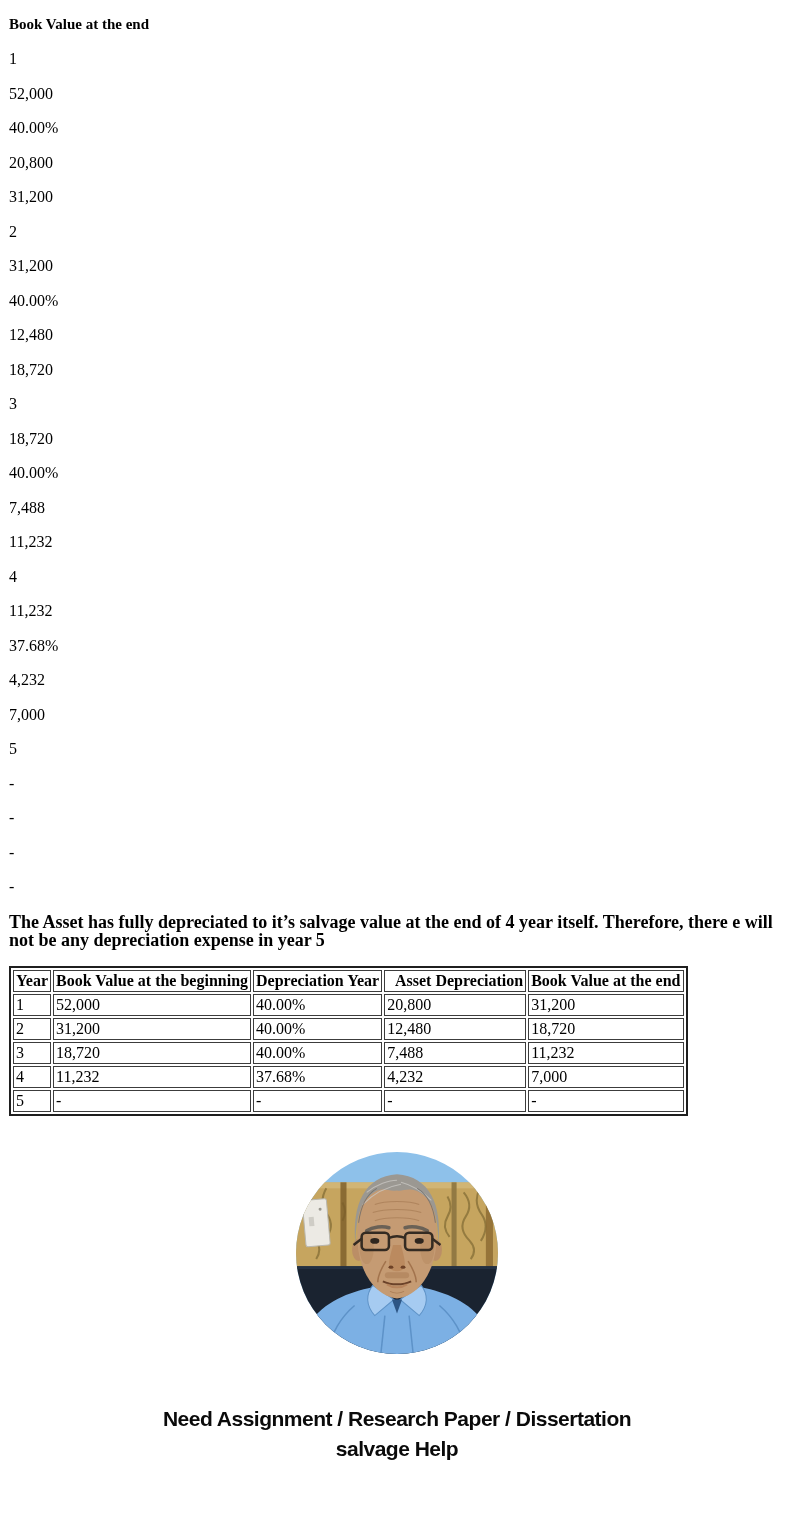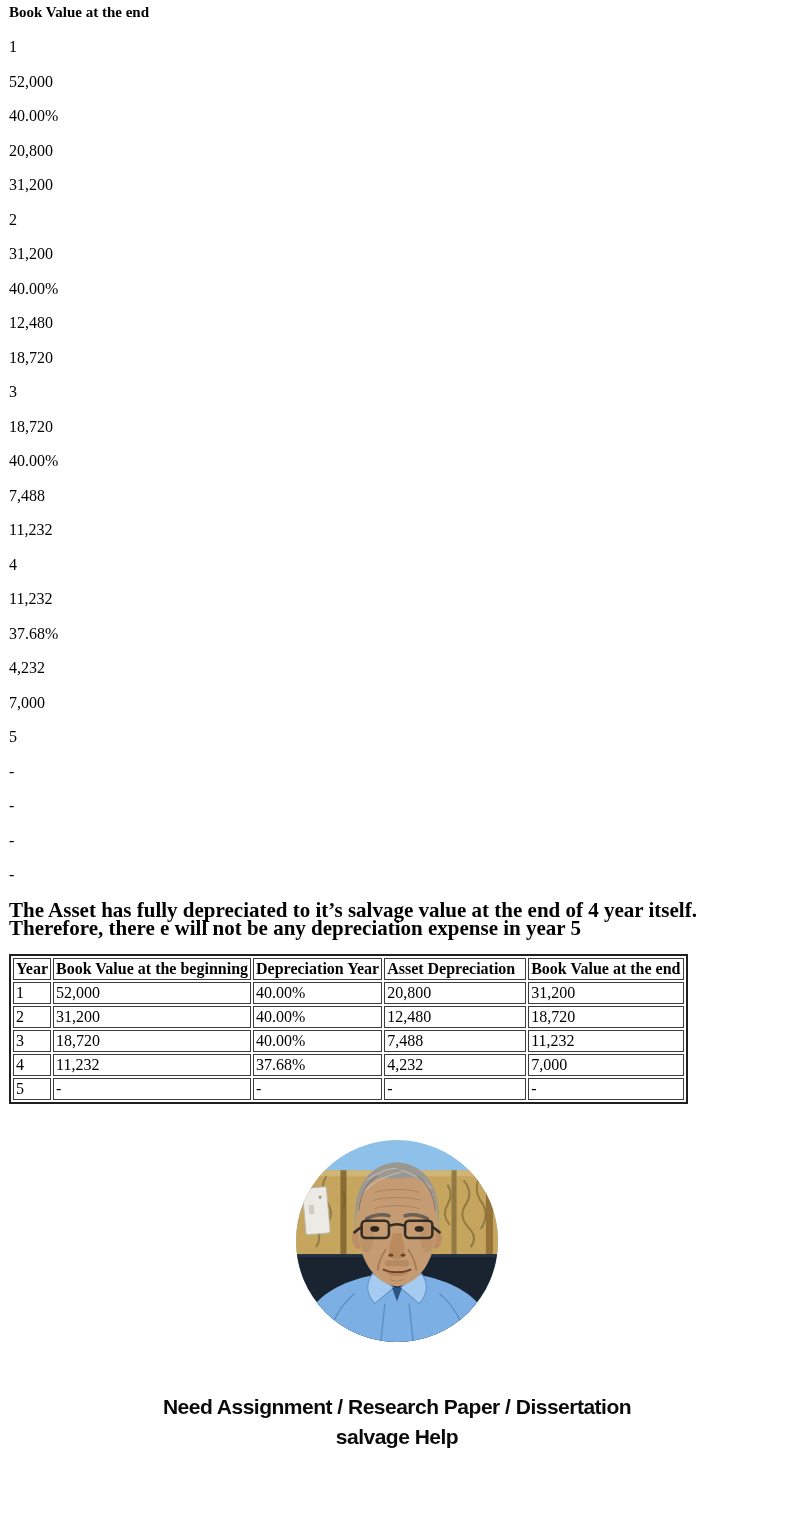--- a/index.html
+++ b/index.html
@@ -7,52 +7,52 @@
   body {
     width: 794px;
     height: 1523px;
     background: #ffffff;
     color: #000000;
     font-family: "Liberation Serif", serif;
     font-size: 16px;
     overflow: hidden;
   }
   .content {
-    padding: 4px 9px 0 9px;
+    padding: 16px 9px 0 9px;
   }
   p { margin: 17px 0; line-height: 17.5px; }
   .intro-heading {
     margin: 0 0 17px 0;
     font-weight: bold;
     font-size: 15px;
     line-height: 17px;
   }
   .value-line { font-size: 16px; }
   .note, .formula {
     font-weight: bold;
-    font-size: 21px;
+    font-size: 18px;
     line-height: 18px;
     max-width: 770px;
     font-family: Liberation Serif, serif;
   }
   table.dep-table {
     border-collapse: separate;
     border-spacing: 2px;
     border: 2px solid #1f1f1f;
     background: #ffffff;
     margin: 17px 0 0 0;
   }
   table.dep-table th, table.dep-table td {
     border: 1px solid #3c3c3c;
     padding: 0 2px;
     font-size: 16px;
     line-height: 20px;
     white-space: nowrap;
   }
-  table.dep-table th { font-weight: bold; text-align: left; }
+  table.dep-table th { font-weight: bold; text-align: right; }
   table.dep-table td { text-align: left; }
   table.dep-table td.col-year { width: 34px; }
   table.dep-table td.col-bvb  { width: 192px; }
   table.dep-table td.col-rate { width: 125px; }
   table.dep-table td.col-ad   { width: 142px; }
   table.dep-table td.col-bve  { width: 152px; }
   .avatar-wrap {
     margin-top: 36px;
     width: 100%;
     text-align: center;

